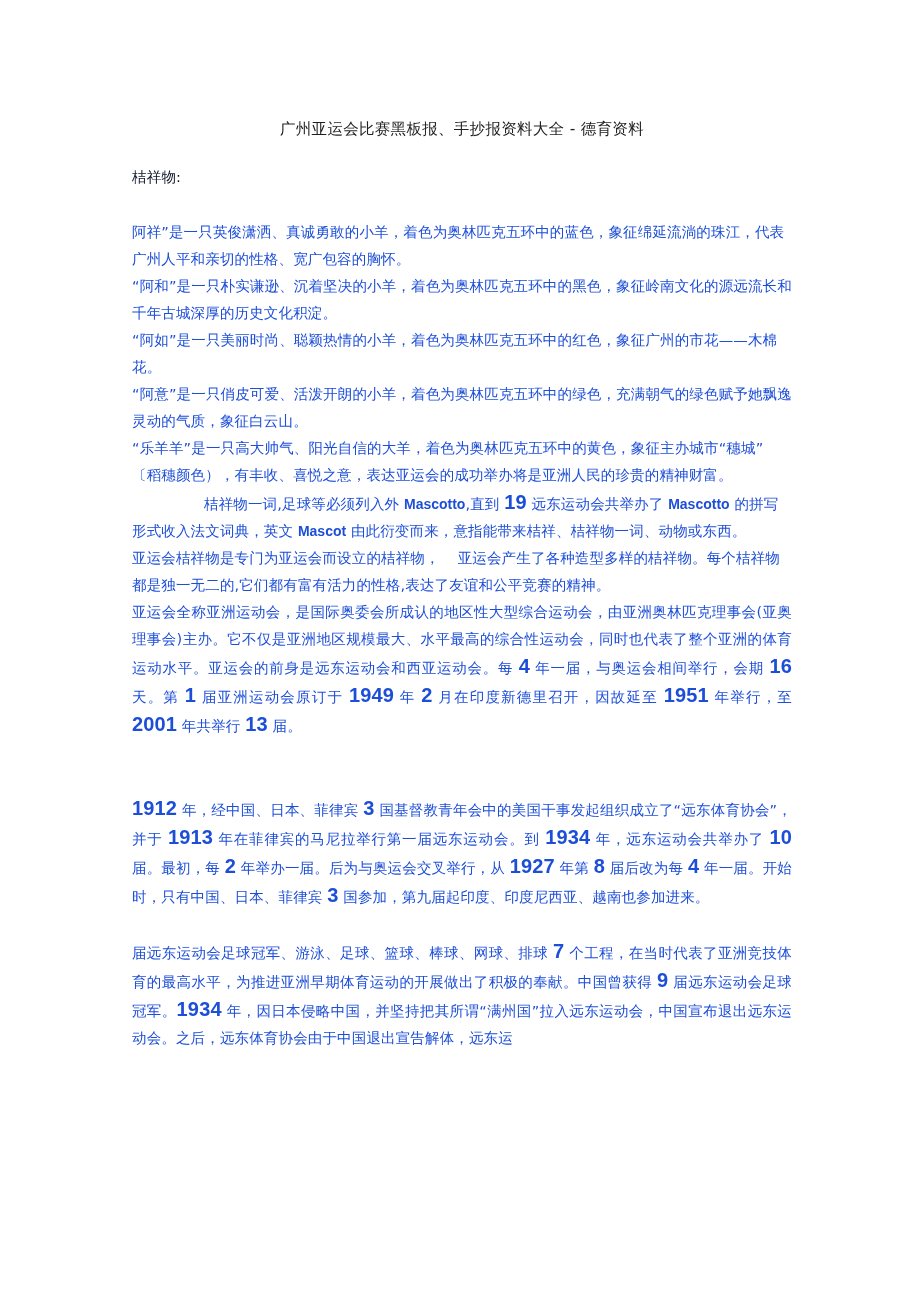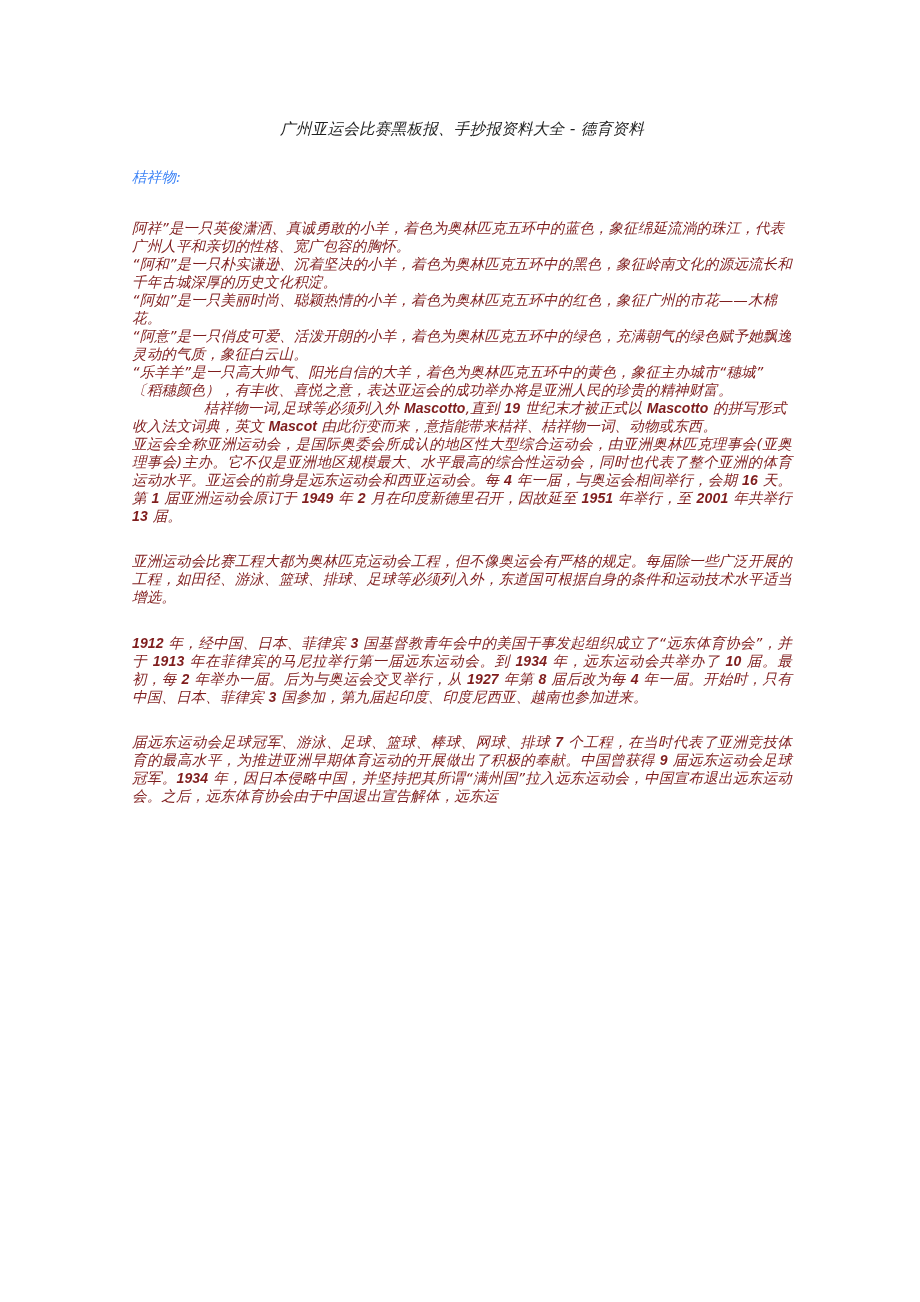--- a/index.html
+++ b/index.html
@@ -12,21 +12,20 @@
     font-family: "DejaVu Sans", "Liberation Sans", sans-serif;
     color: #1a1a1a;
   }
   .page {
     position: relative;
     width: 920px;
     height: 1302px;
     background: #ffffff;
     box-sizing: border-box;
     overflow: hidden;
-    font-style: italic;
   }
   .doc-body {
     position: absolute;
     left: 132px;
     top: 0;
     width: 660px;
   }
   .doc-title {
     text-align: center;
     font-size: 15.5px;
@@ -37,33 +36,33 @@
     padding-top: 116px;
     letter-spacing: 0.3px;
     white-space: nowrap;
   }
   .spacer-after-title {
     height: 20px;
   }
   .label-line {
     font-size: 14.5px;
     line-height: 27.5px;
-    color: #3b82f6;
+    color: #0f172a;
     letter-spacing: 0.2px;
   }
   .blank-line {
     height: 27.5px;
     line-height: 27.5px;
     font-size: 14.5px;
   }
   p.para {
     margin: 0;
     font-size: 14.5px;
-    line-height: 18px;
-    color: #7f1d1d;
+    line-height: 27px;
+    color: #1d4ed8;
     text-align: justify;
     text-justify: inter-ideograph;
     letter-spacing: 0.15px;
     word-break: break-word;
   }
   p.para.nojustify {
     text-align: left;
   }
   .wide-gap {
     display: inline-block;
@@ -76,49 +75,49 @@
   .latin {
     font-family: "Liberation Sans", "DejaVu Sans", sans-serif;
     font-weight: 700;
     font-size: 14px;
     letter-spacing: 0;
     text-align: right;
   }
   .num {
     font-family: "Liberation Sans", "DejaVu Sans", sans-serif;
     font-weight: 700;
-    font-size: 14px;
+    font-size: 20px;
   }
 </style>
 </head>
 <body>
 
 <div class="page">
   <div class="doc-body">
 
     <div class="doc-title">广州亚运会比赛黑板报、手抄报资料大全 - 德育资料</div>
 
     <div class="spacer-after-title"></div>
 
     <div class="label-line"><span>桔祥物:</span></div>
 
     <div class="blank-line"></div>
 
     <p class="para nojustify"><span style="white-space: pre-line;">阿祥”是一只英俊潇洒、真诚勇敢的小羊，着色为奥林匹克五环中的蓝色，象征绵延流淌的珠江，代表广州人平和亲切的性格、宽广包容的胸怀。
 “阿和”是一只朴实谦逊、沉着坚决的小羊，着色为奥林匹克五环中的黑色，象征岭南文化的源远流长和千年古城深厚的历史文化积淀。
 “阿如”是一只美丽时尚、聪颖热情的小羊，着色为奥林匹克五环中的红色，象征广州的市花——木棉花。
 “阿意”是一只俏皮可爱、活泼开朗的小羊，着色为奥林匹克五环中的绿色，充满朝气的绿色赋予她飘逸灵动的气质，象征白云山。
-“乐羊羊”是一只高大帅气、阳光自信的大羊，着色为奥林匹克五环中的黄色，象征主办城市“穗城”〔稻穗颜色），有丰收、喜悦之意，表达亚运会的成功举办将是亚洲人民的珍贵的精神财富。</span><span class="wide-gap"></span><span>桔祥物一词,足球等必须列入外 </span><span class="latin">Mascotto</span><span>,直到 </span><span class="num">19</span><span> 世纪末才被正式以 </span><span class="latin">Mascotto</span><span> 的拼写形式收入法文词典，英文 </span><span class="latin">Mascot</span><span> 由此衍变而来，意指能带来桔祥、桔祥物一词、动物或东西。</span></p>
+“乐羊羊”是一只高大帅气、阳光自信的大羊，着色为奥林匹克五环中的黄色，象征主办城市“穗城”〔稻穗颜色），有丰收、喜悦之意，表达亚运会的成功举办将是亚洲人民的珍贵的精神财富。</span><span class="wide-gap"></span><span>桔祥物一词,足球等必须列入外 </span><span class="latin">Mascotto</span><span>,直到 </span><span class="num">19</span><span> 远东运动会共举办了 </span><span class="latin">Mascotto</span><span> 的拼写形式收入法文词典，英文 </span><span class="latin">Mascot</span><span> 由此衍变而来，意指能带来桔祥、桔祥物一词、动物或东西。</span></p>
 
+    <p class="para nojustify"><span>亚运会桔祥物是专门为亚运会而设立的桔祥物，</span><span class="small-gap"></span><span>亚运会产生了各种造型多样的桔祥物。每个桔祥物都是独一无二的,它们都有富有活力的性格,表达了友谊和公平竞赛的精神。</span></p>
 
     <p class="para"><span>亚运会全称亚洲运动会，是国际奥委会所成认的地区性大型综合运动会，由亚洲奥林匹克理事会(亚奥理事会)主办。它不仅是亚洲地区规模最大、水平最高的综合性运动会，同时也代表了整个亚洲的体育运动水平。亚运会的前身是远东运动会和西亚运动会。每 </span><span class="num">4</span><span> 年一届，与奥运会相间举行，会期 </span><span class="num">16</span><span> 天。第 </span><span class="num">1</span><span> 届亚洲运动会原订于 </span><span class="num">1949</span><span> 年 </span><span class="num">2</span><span> 月在印度新德里召开，因故延至 </span><span class="num">1951</span><span> 年举行，至 </span><span class="num">2001</span><span> 年共举行 </span><span class="num">13</span><span> 届。</span></p>
 
     <div class="blank-line"></div>
 
-    <p class="para">亚洲运动会比赛工程大都为奥林匹克运动会工程，但不像奥运会有严格的规定。每届除一些广泛开展的工程，如田径、游泳、篮球、排球、足球等必须列入外，东道国可根据自身的条件和运动技术水平适当增选。</p>
 
     <div class="blank-line"></div>
 
     <p class="para"><span class="num">1912</span><span> 年，经中国、日本、菲律宾 </span><span class="num">3</span><span> 国基督教青年会中的美国干事发起组织成立了“远东体育协会”，并于 </span><span class="num">1913</span><span> 年在菲律宾的马尼拉举行第一届远东运动会。到 </span><span class="num">1934</span><span> 年，远东运动会共举办了 </span><span class="num">10</span><span> 届。最初，每 </span><span class="num">2</span><span> 年举办一届。后为与奥运会交叉举行，从 </span><span class="num">1927</span><span> 年第 </span><span class="num">8</span><span> 届后改为每 </span><span class="num">4</span><span> 年一届。开始时，只有中国、日本、菲律宾 </span><span class="num">3</span><span> 国参加，第九届起印度、印度尼西亚、越南也参加进来。</span></p>
 
     <div class="blank-line"></div>
 
     <p class="para"><span>届远东运动会足球冠军、游泳、足球、篮球、棒球、网球、排球 </span><span class="num">7</span><span> 个工程，在当时代表了亚洲竞技体育的最高水平，为推进亚洲早期体育运动的开展做出了积极的奉献。中国曾获得 </span><span class="num">9</span><span> 届远东运动会足球冠军。</span><span class="num">1934</span><span> 年，因日本侵略中国，并坚持把其所谓“满州国”拉入远东运动会，中国宣布退出远东运动会。之后，远东体育协会由于中国退出宣告解体，远东运</span></p>
 
   </div>

